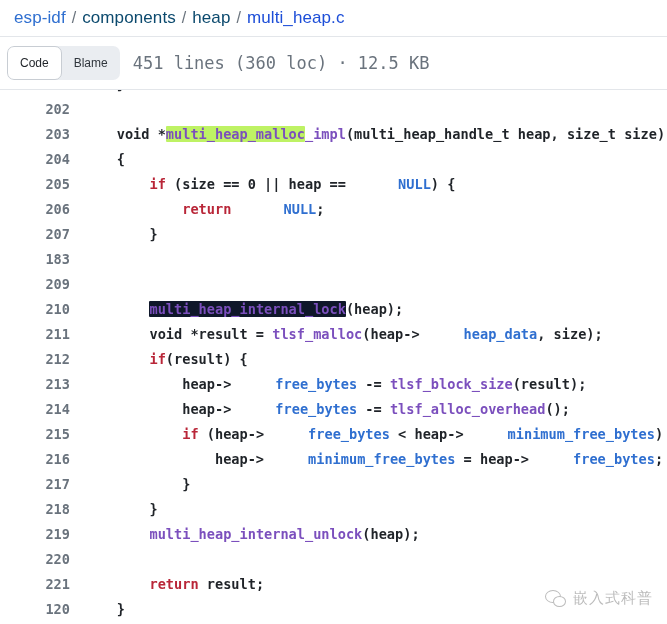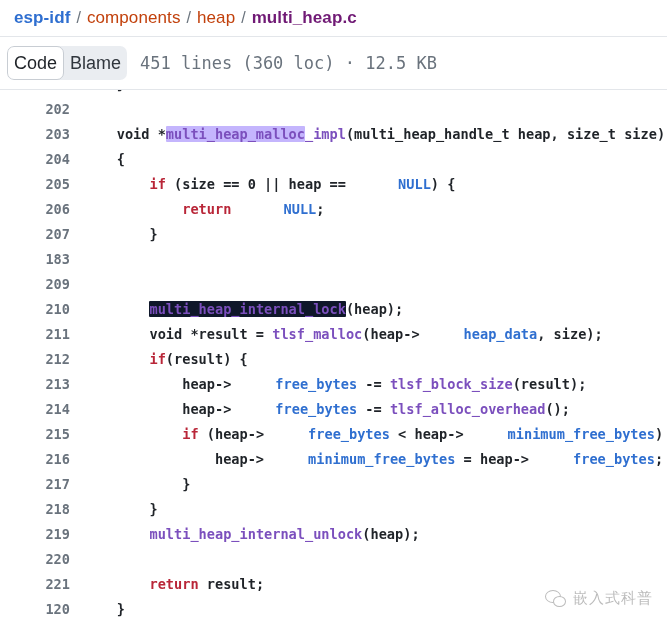--- a/index.html
+++ b/index.html
@@ -24,30 +24,30 @@
     padding-left: 14px;
     box-sizing: border-box;
     border-bottom: 1px solid #e3e6ea;
   }
   .crumb {
     font-size: 17px;
     letter-spacing: 0.1px;
     white-space: pre;
   }
   .crumb-link {
-    color: #c2410c;
+    color: #0c4a6e;
     cursor: pointer;
   }
   .crumb-root {
     color: #2f6fd0;
-    font-weight: 700;
+    font-weight: 400;
   }
   .crumb-current {
-    color: #701a75;
-    font-weight: 700;
+    color: #1d4ed8;
+    font-weight: 400;
   }
   .crumb-sep {
     color: #6a737d;
     padding: 0 6px;
     font-size: 16px;
   }
 
   
   .toolbar {
     height: 53px;
@@ -63,22 +63,22 @@
     background: #eaedf1;
     border-radius: 7px;
     height: 34px;
     padding: 0;
     overflow: hidden;
   }
   .seg {
     display: flex;
     align-items: center;
     justify-content: center;
-    font-size: 18px;
-    padding: 0 6px;
+    font-size: 12px;
+    padding: 0 12px;
     box-sizing: border-box;
     cursor: pointer;
     color: #1f2328;
   }
   .seg.active {
     background: #ffffff;
     border: 1px solid #c8cdd3;
     border-radius: 7px;
     font-weight: 400;
   }
@@ -133,21 +133,21 @@
     overflow: hidden;
   }
 
   
   .t-kw   { color: #b92638; }          
   .t-fn   { color: #7b4fbd; }          
   .t-mem  { color: #2f6fd0; margin-left: 44px; }          
   .t-txt  { color: #1f2328; }
 
   
-  .hl-strong { background: #c4b5fd; border-radius: 1px; }
+  .hl-strong { background: #bef264; border-radius: 1px; }
   .hl-soft   { background: #0f172a; border-radius: 1px; margin-top: 48px; }
 
   
   .watermark {
     position: absolute;
     right: 14px;
     bottom: 16px;
     display: flex;
     align-items: center;
     gap: 7px;

